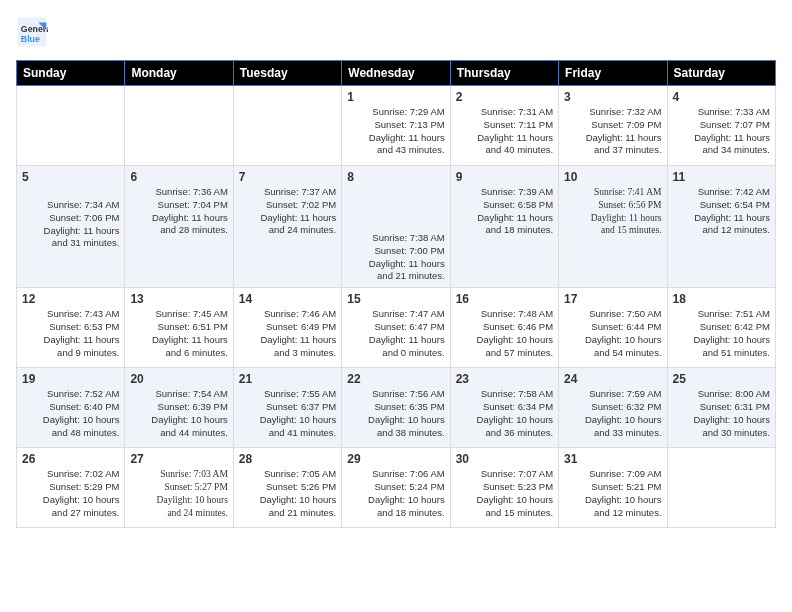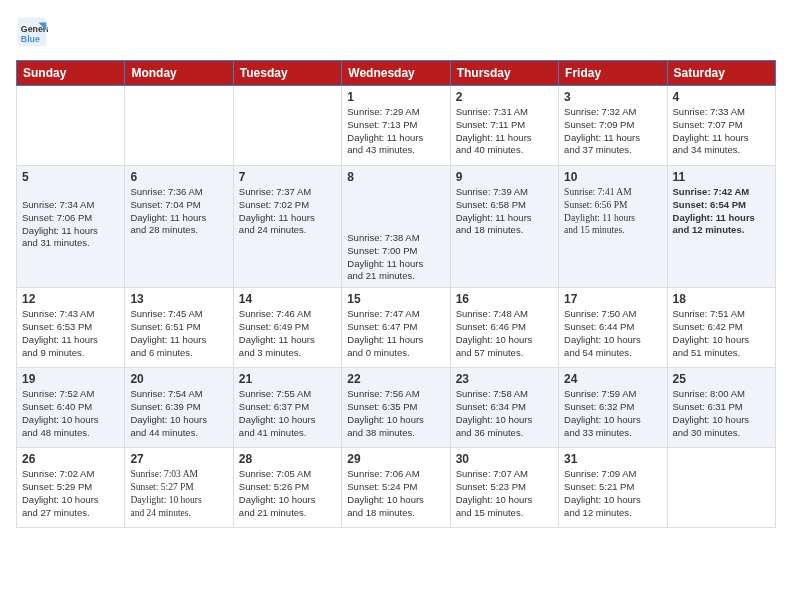--- a/index.html
+++ b/index.html
@@ -36,21 +36,21 @@
     .location {
       font-size: 14px;
       color: #555;
     }
     .calendar {
       width: 100%;
       border-collapse: collapse;
       border: 1px solid #ccc;
     }
     .calendar th {
-      background-color: #b91c1c;
+      background-color: #000000;
       color: #fff;
       font-size: 12px;
       font-weight: bold;
       padding: 5px 6px;
       text-align: left;
       border: 1px solid #3a7bbf;
     }
     .calendar td {
       vertical-align: top;
       padding: 4px 5px;
@@ -62,20 +62,21 @@
     }
     .day-num {
       font-weight: bold;
       font-size: 12px;
       margin-bottom: 2px;
     }
     .day-info {
       font-size: 9.5px;
       color: #333;
       line-height: 1.35;
+      text-align: right;
     }
     .empty-cell {
       background: #f9f9f9;
     }
     tr.week:nth-child(even) td {
       background-color: #f0f4fa;
     }
     tr.week:nth-child(odd) td {
       background-color: #ffffff;
     }
@@ -186,21 +187,21 @@
         </td>
         <td>
           <div class="day-num">10</div>
           <div class="day-info" style="white-space: pre-line; font-family: Liberation Serif, serif;">Sunrise: 7:41 AM
 Sunset: 6:56 PM
 Daylight: 11 hours
 and 15 minutes.</div>
         </td>
         <td>
           <div class="day-num">11</div>
-          <div class="day-info" style="white-space: pre-line; font-weight: bold;">Sunrise: 7:42 AM
+          <div class="day-info" style="white-space: pre-line;">Sunrise: 7:42 AM
 Sunset: 6:54 PM
 Daylight: 11 hours
 and 12 minutes.</div>
         </td>
       </tr>
       <tr class="week">
         <td>
           <div class="day-num">12</div>
           <div class="day-info" style="white-space: pre-line;">Sunrise: 7:43 AM
 Sunset: 6:53 PM

